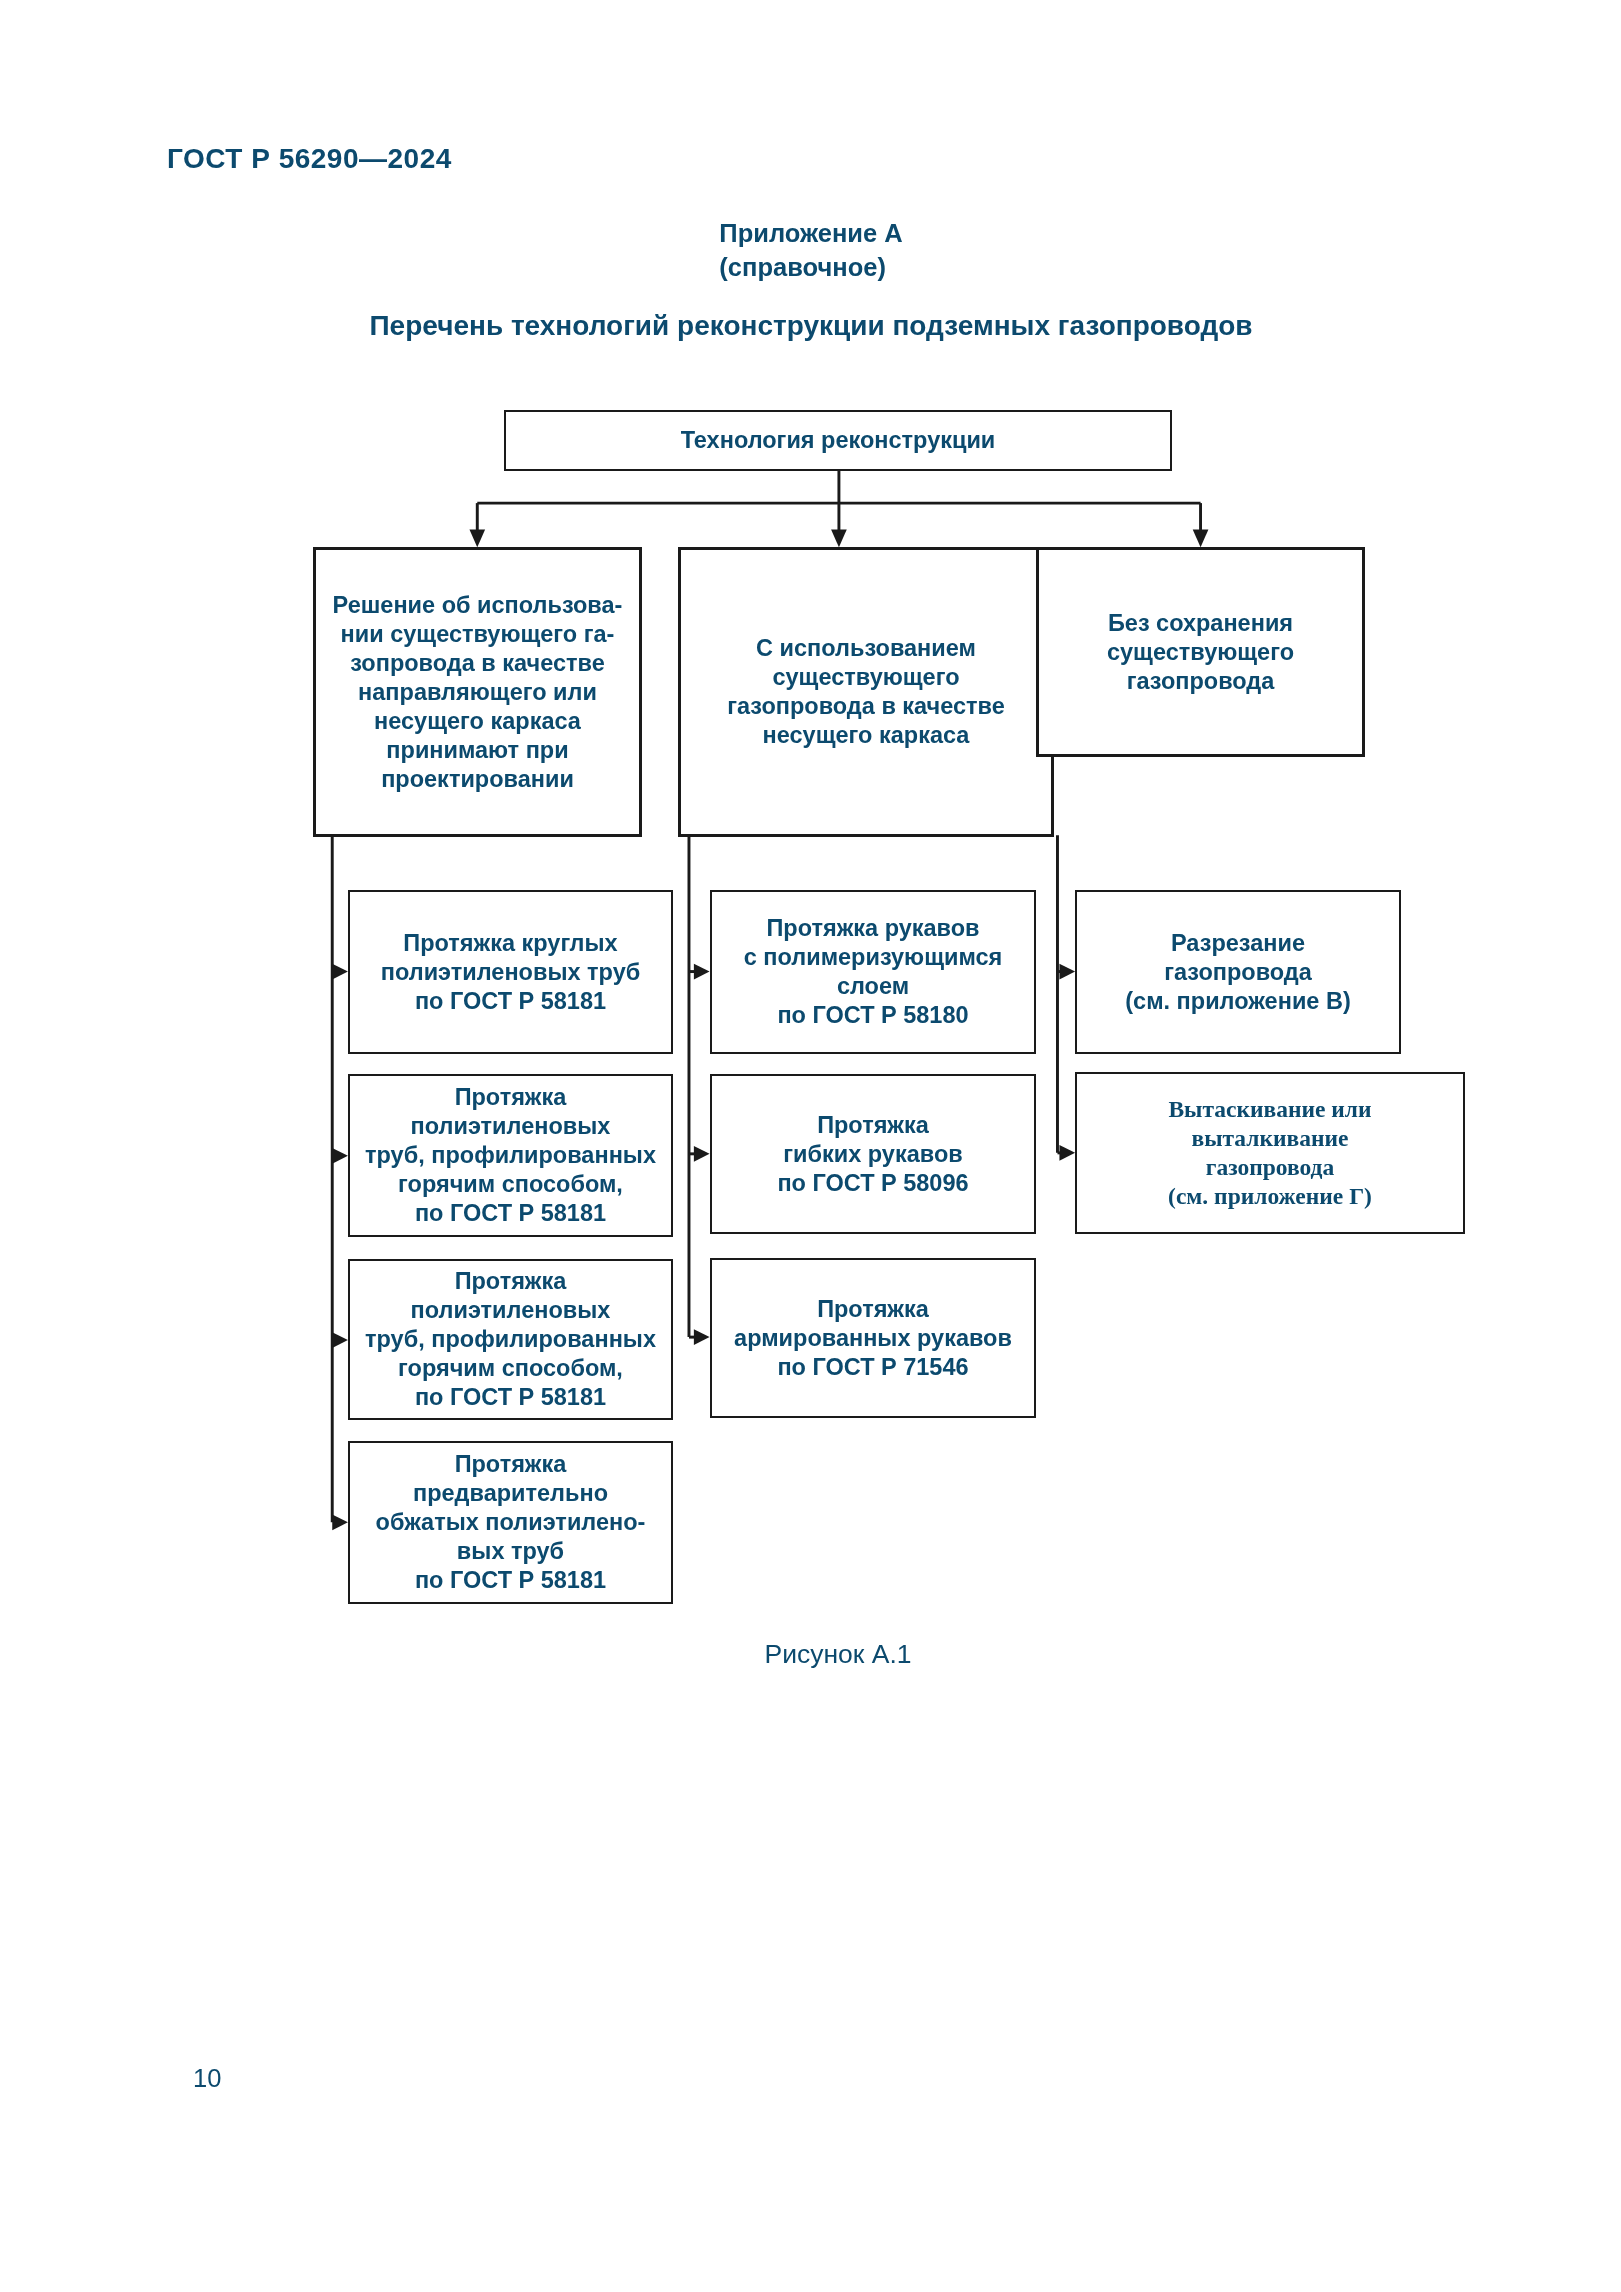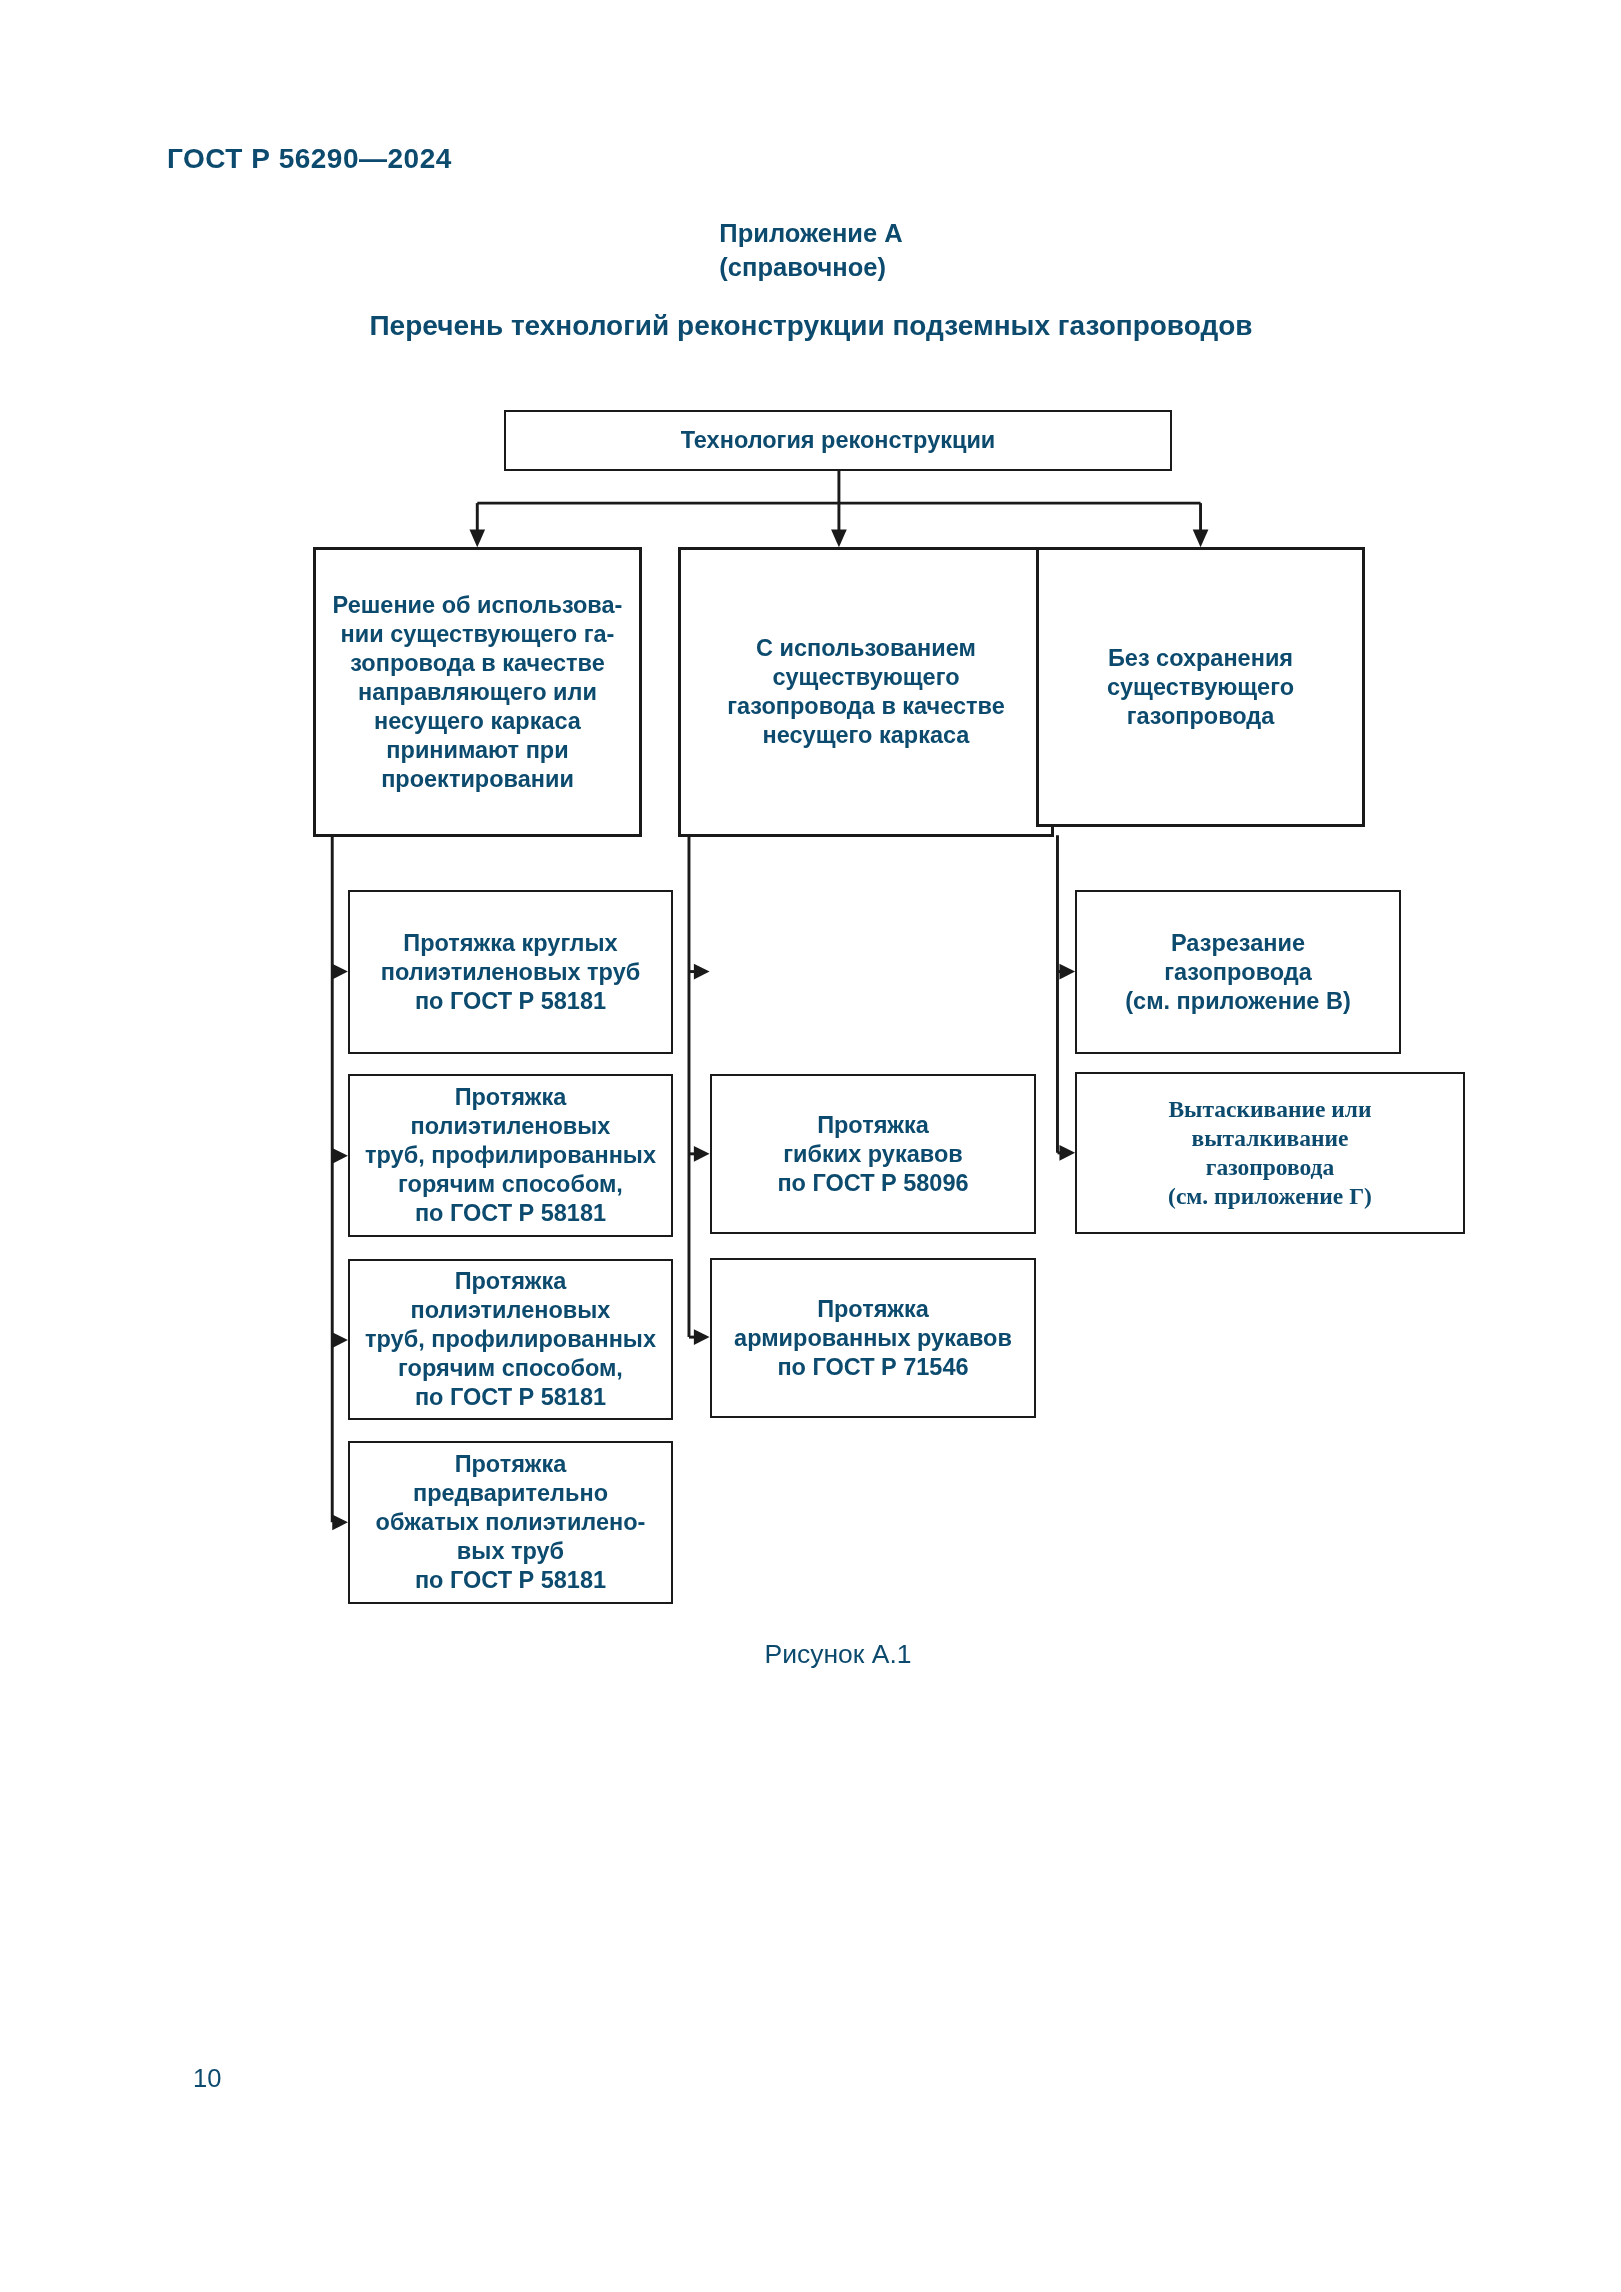--- a/index.html
+++ b/index.html
@@ -101,21 +101,21 @@
 нии существующего га-
 зопровода в качестве
 направляющего или
 несущего каркаса
 принимают при
 проектировании</div>
   <div class="node branch" style="left:678px;top:547px;width:376px;height:290px;">С использованием
 существующего
 газопровода в качестве
 несущего каркаса</div>
-  <div class="node branch" style="left:1036px;top:547px;width:329px;height:280px;">Без сохранения
+  <div class="node branch" style="left:1036px;top:547px;width:329px;height:210px;">Без сохранения
 существующего
 газопровода</div>
 
   <div class="node" style="left:348px;top:890px;width:325px;height:164px;">Протяжка круглых
 полиэтиленовых труб
 по ГОСТ Р 58181</div>
   <div class="node" style="left:348px;top:1074px;width:325px;height:163px;">Протяжка
 полиэтиленовых
 труб, профилированных
 горячим способом,
@@ -124,20 +124,24 @@
 полиэтиленовых
 труб, профилированных
 горячим способом,
 по ГОСТ Р 58181</div>
   <div class="node" style="left:348px;top:1441px;width:325px;height:163px;">Протяжка
 предварительно
 обжатых полиэтилено-
 вых труб
 по ГОСТ Р 58181</div>
 
+  <div class="node" style="left:710px;top:890px;width:326px;height:164px;">Протяжка рукавов
+с полимеризующимся
+слоем
+по ГОСТ Р 58180</div>
   <div class="node" style="left:710px;top:1074px;width:326px;height:160px;">Протяжка
 гибких рукавов
 по ГОСТ Р 58096</div>
   <div class="node" style="left:710px;top:1258px;width:326px;height:160px;">Протяжка
 армированных рукавов
 по ГОСТ Р 71546</div>
 
   <div class="node" style="left:1075px;top:890px;width:326px;height:164px;">Разрезание
 газопровода
 (см. приложение В)</div>

